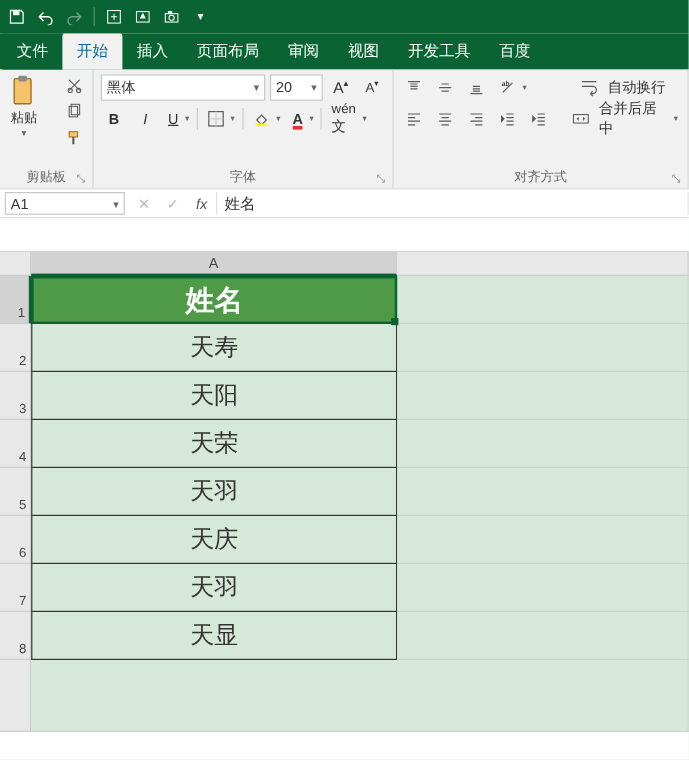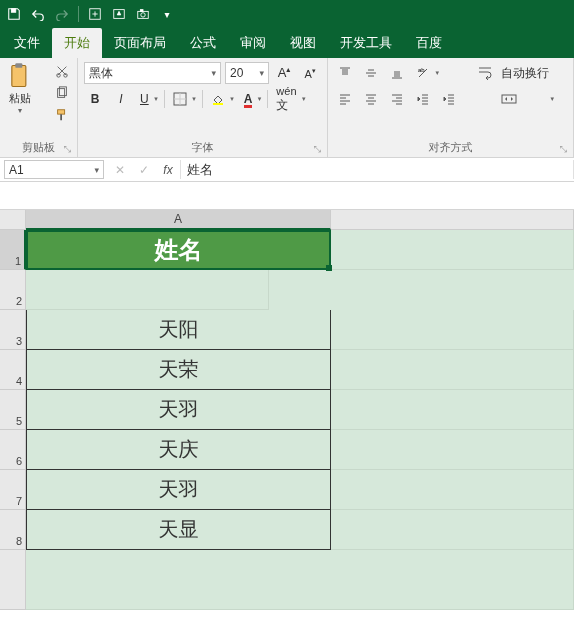--- a/index.html
+++ b/index.html
@@ -4,21 +4,21 @@
 <style>
   * { box-sizing: border-box; margin: 0; padding: 0; font-family: "Microsoft YaHei", sans-serif; }
   body { width: 574px; height: 633px; background: #fff; overflow: hidden; font-size: 12px; color: #333; }
   .titlebar { background: #0a6332; height: 28px; display: flex; align-items: center; padding: 0 6px; gap: 8px; color: #fff; }
   .titlebar .icon { width: 16px; height: 16px; display: inline-flex; align-items: center; justify-content: center; }
   .titlebar svg { width: 14px; height: 14px; fill: #fff; stroke: #fff; }
   .titlebar .sep { width: 1px; height: 16px; background: rgba(255,255,255,.3); }
   .tabs { background: #0a6332; height: 30px; display: flex; align-items: flex-end; padding-left: 2px; color: #fff; }
   .tab { padding: 6px 12px 6px; font-size: 13px; cursor: pointer; }
   .tab.file { background: #0a6332; color: #fff; }
-  .tab.active { background: #f1f1f1; color: #4d7c0f; border-top-left-radius: 2px; border-top-right-radius: 2px; }
+  .tab.active { background: #f1f1f1; color: #0369a1; border-top-left-radius: 2px; border-top-right-radius: 2px; }
   .ribbon { background: #f1f1f1; height: 100px; display: flex; border-bottom: 1px solid #d4d4d4; }
   .group { border-right: 1px solid #d4d4d4; display: flex; flex-direction: column; padding: 4px 6px 2px; }
   .group-body { flex: 1; display: flex; align-items: flex-start; gap: 16px; }
   .group-label { text-align: center; font-size: 11px; color: #666; padding-top: 2px; position: relative; }
   .group-label .launcher { position: absolute; right: 0; bottom: 0; font-size: 9px; color: #888; cursor: pointer; }
   .big-btn { display: flex; flex-direction: column; align-items: center; width: 40px; }
   .big-btn .ic { width: 28px; height: 28px; display: flex; align-items: center; justify-content: center; }
   .big-btn .lbl { font-size: 11px; margin-top: 1px; }
   .col { display: flex; flex-direction: column; gap: 4px; }
   .mini { width: 24px; height: 18px; display: flex; align-items: center; justify-content: center; cursor: pointer; }
@@ -92,22 +92,22 @@
         <circle cx="8" cy="9" r="2.5" fill="none" stroke="#fff"></circle>
         <rect x="5" y="3" width="3" height="2" fill="#fff"></rect>
       </svg>
     </span>
   <span class="icon" style="font-size:10px">▾</span>
 </div>
 
 <div class="tabs">
   <div class="tab file">文件</div>
   <div class="tab active">开始</div>
+  <div class="tab">插入</div>
   <div class="tab">页面布局</div>
-  <div class="tab">公式</div>
   <div class="tab">审阅</div>
   <div class="tab">视图</div>
   <div class="tab">开发工具</div>
   <div class="tab">百度</div>
 </div>
 
 <div class="ribbon">
 
   <div class="group" style="width:78px">
     <div class="group-body">
@@ -265,20 +265,21 @@
           <svg viewBox="0 0 16 16" style="width:16px;height:16px">
               <path d="M2 3h12M2 7h9a3 3 0 0 1 0 6H9m0 0 2-2m-2 2 2 2" fill="none" stroke="#5a5a5a"></path>
             </svg>
           <span class="lbl-txt" style="margin-left:4px">自动换行</span>
         </div>
         <div class="row btn-sm split" style="width:auto;padding:0 14px 0 6px">
           <svg viewBox="0 0 16 16" style="width:16px;height:16px">
               <rect x="1" y="4" width="14" height="8" fill="none" stroke="#5a5a5a"></rect>
               <path d="M4 8l2-2v4zM12 8l-2-2v4z" fill="#5a5a5a"></path>
             </svg>
+          <span class="lbl-txt" style="margin-left:4px">合并后居中</span>
           <span class="dd">▾</span>
         </div>
       </div>
     </div>
     <div class="group-label"><span>对齐方式</span><span class="launcher">⤡</span></div>
   </div>
 </div>
 
 <div class="fbar">
   <div class="name-box">
@@ -299,20 +300,21 @@
       <div class="col-hdr" style="width: 243px; justify-content: flex-start; background: rgb(232, 232, 232);"></div>
     </div>
   <div id="rows">
       <div class="g-row">
         <div class="row-hdr sel" style="height: 40px;">1</div>
         <div class="data-cell header-cell" style="width: 305px; height: 40px;">姓名</div>
         <div class="cell" style="width: 243px; height: 40px;"></div>
       </div>
       <div class="g-row">
         <div class="row-hdr" style="height: 40px;">2</div>
+        <div class="data-cell" style="width: 305px; height: 40px;">天寿</div>
         <div class="cell" style="width: 243px; height: 40px;"></div>
       </div>
       <div class="g-row">
         <div class="row-hdr" style="height: 40px;">3</div>
         <div class="data-cell" style="width: 305px; height: 40px;">天阳</div>
         <div class="cell" style="width: 243px; height: 40px;"></div>
       </div>
       <div class="g-row">
         <div class="row-hdr" style="height: 40px;">4</div>
         <div class="data-cell" style="width: 305px; height: 40px;">天荣</div>

